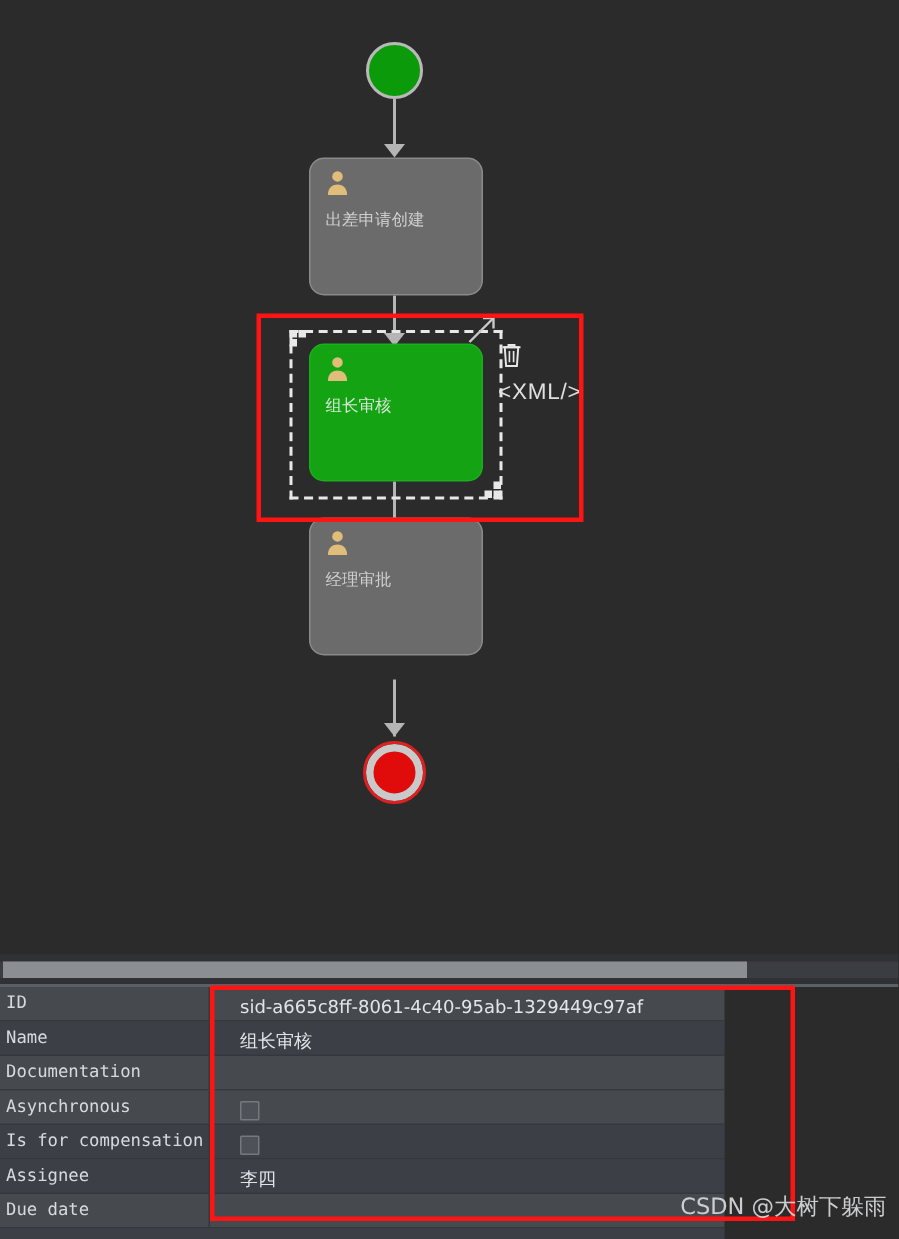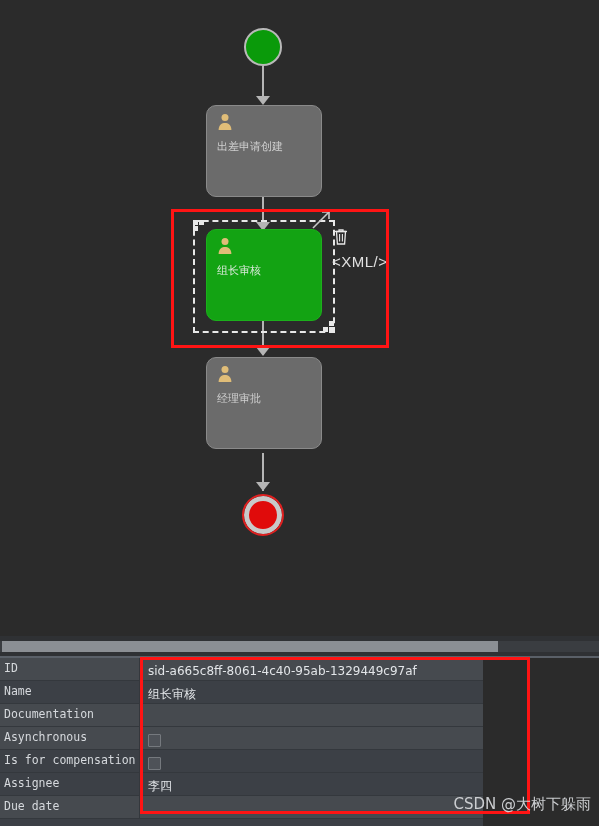--- a/index.html
+++ b/index.html
@@ -58,21 +58,21 @@
 
   .task {
     width: 116px;
     height: 92px;
     border-radius: 10px;
     background: #6b6b6b;
     border: 1px solid #8a8a8a;
     box-sizing: border-box;
   }
   .task.task-1 { left: 206px; top: 105px; }
-  .task.task-3 { left: 206px; top: 357px; }
+  .task.task-3 { left: 206px; top: 345px; }
 
   .task.selected {
     left: 206px; top: 229px;
     background: #13a313;
     border: 1px solid #1bb01b;
     width: 116px;
     height: 92px;
   }
 
   .task-label {
@@ -241,21 +241,21 @@
     font-family: "DejaVu Sans Mono", monospace;
     font-size: 11.5px;
     color: #d6d9dd;
     border-right: 1px solid #34383d;
     white-space: nowrap;
     overflow: hidden;
   }
   .prop-value {
     flex: 1 1 auto;
     box-sizing: border-box;
-    padding: 4px 0 0 8px;
+    padding: 4px 0 0 20px;
     font-family: "DejaVu Sans", sans-serif;
     font-size: 12px;
     color: #e2e5e8;
     white-space: nowrap;
     overflow: hidden;
     display: flex;
     align-items: center;
   }
   .checkbox {
     width: 13px;

